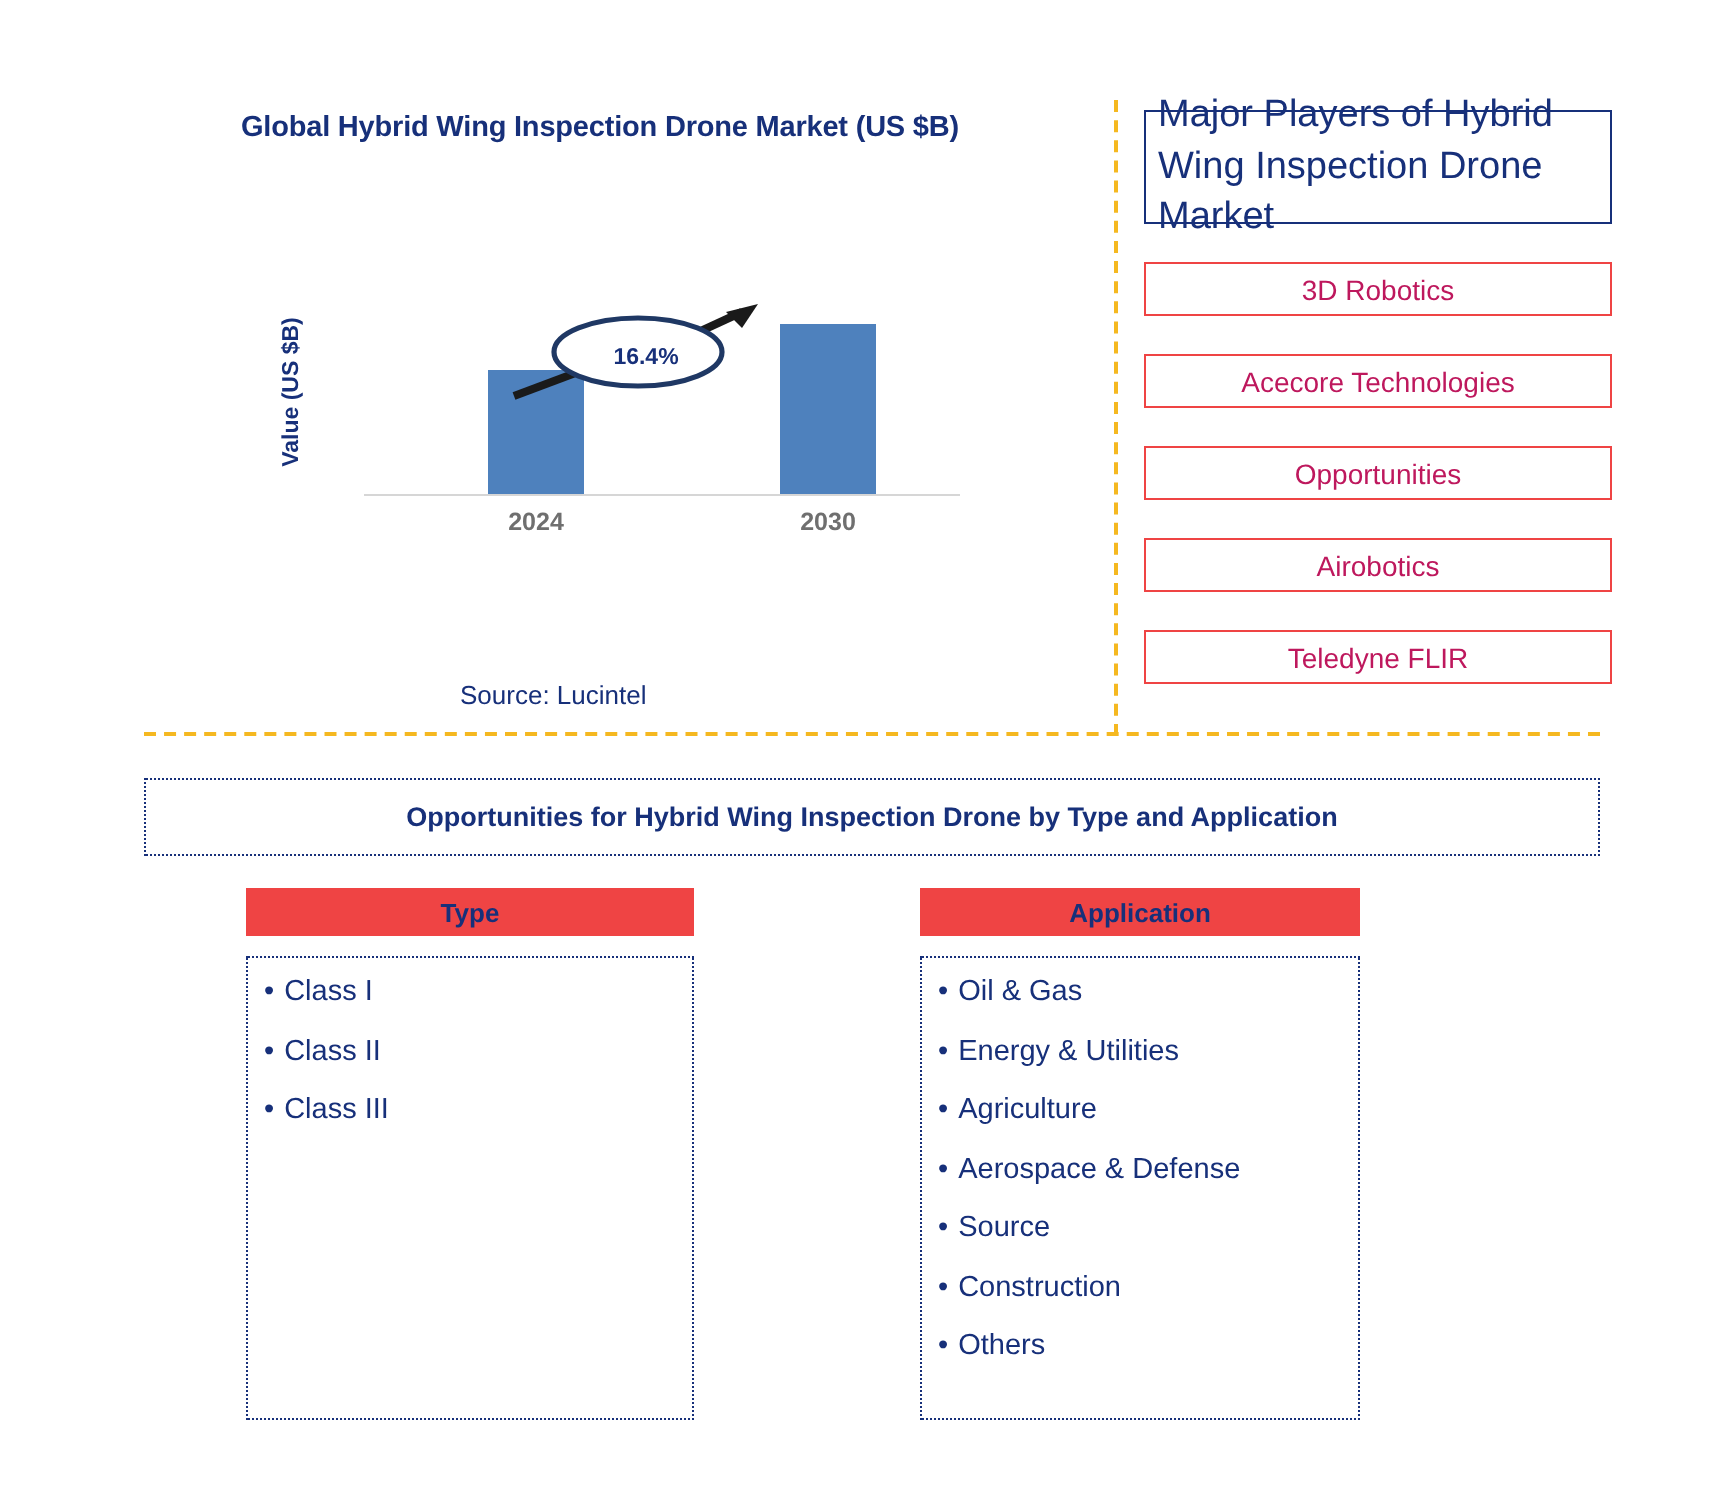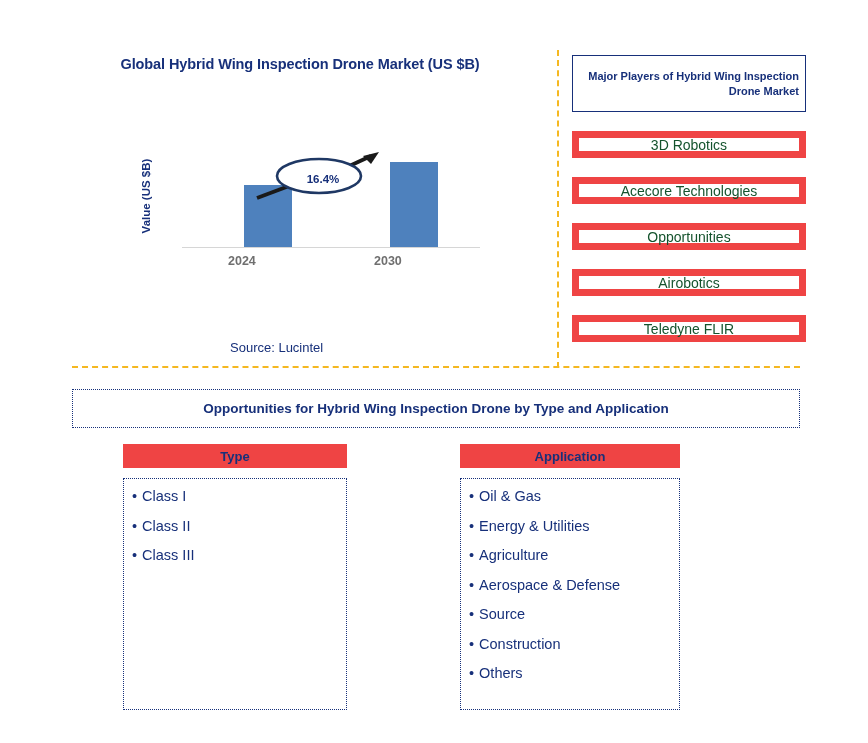--- a/index.html
+++ b/index.html
@@ -77,21 +77,21 @@
     bottom: 1px;
     background: #4e81bd;
   }
   #bar-2024 { left: 62px;  width: 48px; }
   #bar-2030 { left: 208px; width: 48px; }
 
   .tick-label {
     position: absolute;
     top: 114px;
     width: 80px;
-    text-align: left;
+    text-align: center;
     font-size: 12.5px;
     font-weight: bold;
     color: #6f6f6f;
   }
   #tick-2024 { left: 46px; }
   #tick-2030 { left: 192px; }
 
   #cagr-callout {
     position: absolute;
     left: 253px;
@@ -153,38 +153,38 @@
     width: 234px;
   }
   #players-header {
     box-sizing: border-box;
     width: 234px;
     height: 57px;
     border: 1.5px solid #17307a;
     display: flex;
     align-items: center;
     justify-content: center;
-    text-align: right;
-    font-size: 11px;
-    font-weight: bold;
+    text-align: left;
+    font-size: 19px;
+    font-weight: normal;
     color: #17307a;
     line-height: 1.35;
     padding: 0 6px;
   }
   .player-box {
     box-sizing: border-box;
     width: 234px;
     height: 27px;
     margin-top: 19px;
-    border: 7px solid #ef4444;
+    border: 1px solid #ef4444;
     display: flex;
     align-items: center;
     justify-content: center;
     font-size: 14px;
-    color: #14532d;
+    color: #be185d;
   }
 
   
   #opportunities-box {
     position: absolute;
     left: 72px;
     top: 389px;
     width: 728px;
     height: 39px;
     box-sizing: border-box;

